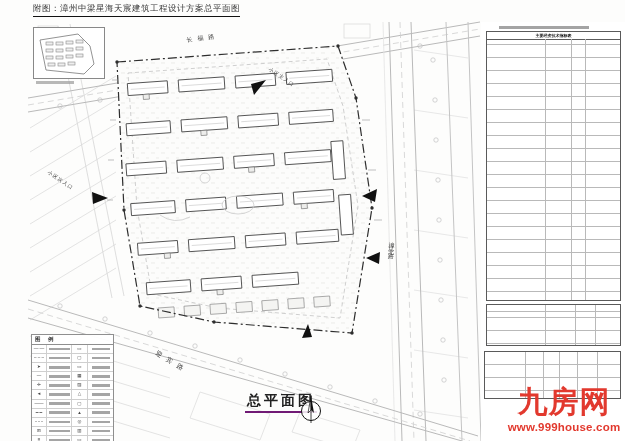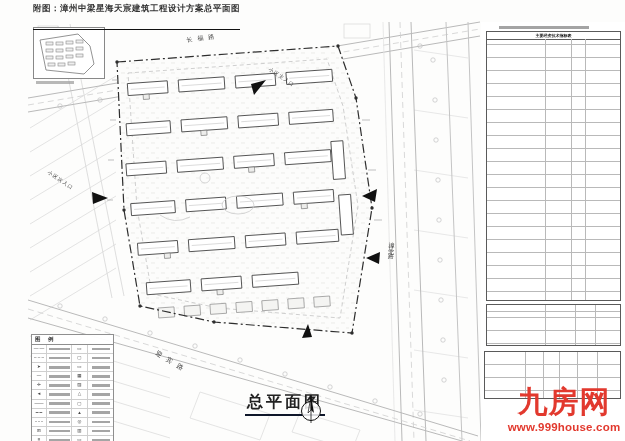--- a/index.html
+++ b/index.html
@@ -1,20 +1,20 @@
 <!DOCTYPE html>
 <html><head>
 <meta charset="utf-8">
 <style>
   html,body{margin:0;padding:0;}
   #sheet{position:relative;width:625px;height:441px;background:#fdfdfc;overflow:hidden;
          font-family:"Liberation Sans","DejaVu Sans",sans-serif;color:#222;}
   
-  #doc-title{position:absolute;left:33px;top:3px;font-size:8.5px;font-weight:bold;
-             letter-spacing:.5px;border-bottom:1.5px solid #111;padding-bottom:14px;white-space:nowrap;}
+  #doc-title{position:absolute;left:33px;top:3px;font-size:8.5px;font-weight:normal;
+             letter-spacing:.5px;border-bottom:1.5px solid #111;padding-bottom:1px;white-space:nowrap;}
   
   #map{position:absolute;left:0;top:0;z-index:1;}
   
   .map-label{position:absolute;z-index:2;color:#333;white-space:nowrap;transform-origin:left top;}
   #road-top{left:186px;top:36px;font-size:6px;letter-spacing:5px;transform:rotate(-7deg);}
   #road-right{left:387px;top:236px;font-size:6px;letter-spacing:4px;writing-mode:vertical-rl;transform:rotate(3deg);}
   #road-bottom{left:158px;top:349px;font-size:6.5px;letter-spacing:6px;transform:rotate(31deg);}
   #ent-main{left:271px;top:66px;font-size:5px;letter-spacing:1px;transform:rotate(34deg);}
   #ent-sec{left:50px;top:169px;font-size:5px;letter-spacing:1px;transform:rotate(34deg);}
   
@@ -39,22 +39,22 @@
   #legend-title{font-weight:bold;font-size:5.5px;letter-spacing:3px;padding:1px 0 1px 3px;border-bottom:1px solid #8f8f8f;}
   .lg-row{display:flex;align-items:center;height:8.1px;border-bottom:1px solid #cfcfcf;}
   .lg-row:last-child{border-bottom:none;}
   .lg-s{width:14px;text-align:center;font-size:4.5px;color:#444;border-right:1px solid #cfcfcf;height:100%;line-height:8px;}
   .lg-l{width:24px;border-right:1px solid #cfcfcf;height:100%;display:flex;align-items:center;justify-content:center;}
   .lg-s2{width:15px;text-align:center;font-size:4.5px;color:#444;border-right:1px solid #cfcfcf;height:100%;line-height:8px;}
   .lg-l2{flex:1;height:100%;display:flex;align-items:center;justify-content:center;}
   .bar{width:18px;height:2.6px;background:#8f8f8f;opacity:.8;}
   .bar.w{width:21px;}
   
-  #plan-label{position:absolute;left:245px;top:392px;font-size:16px;font-weight:bold;letter-spacing:3px;
-              border-bottom:2px solid #0f172a;padding:0 2px 1px 2px;z-index:2;}
+  #plan-label{position:absolute;left:245px;top:392px;font-size:14px;font-weight:bold;letter-spacing:3px;
+              border-bottom:2px solid #701a75;padding:0 2px 1px 2px;z-index:2;}
   #north{position:absolute;left:298px;top:393px;z-index:2;}
   
   #watermark{position:absolute;left:505px;top:387px;width:118px;text-align:center;z-index:3;}
   #wm-name{font-size:30px;font-weight:900;line-height:30px;letter-spacing:1px;
            font-family:Liberation Serif, serif;}
   #wm-url{font-size:11.5px;font-weight:bold;margin-top:4px;letter-spacing:.2px;}
 </style>
 </head>
 <body>
 

